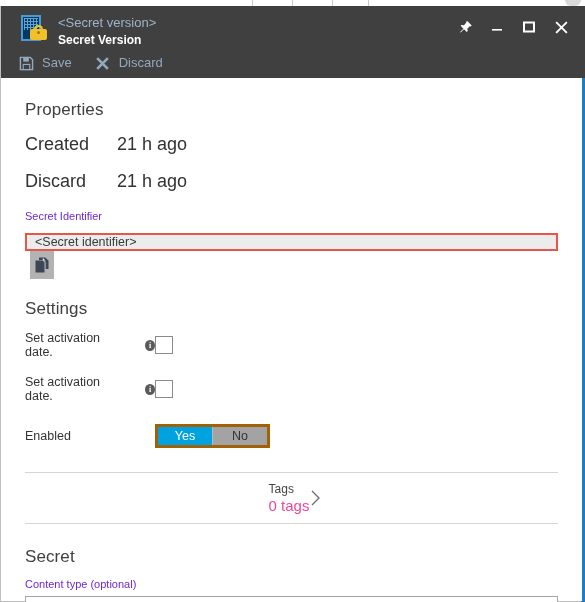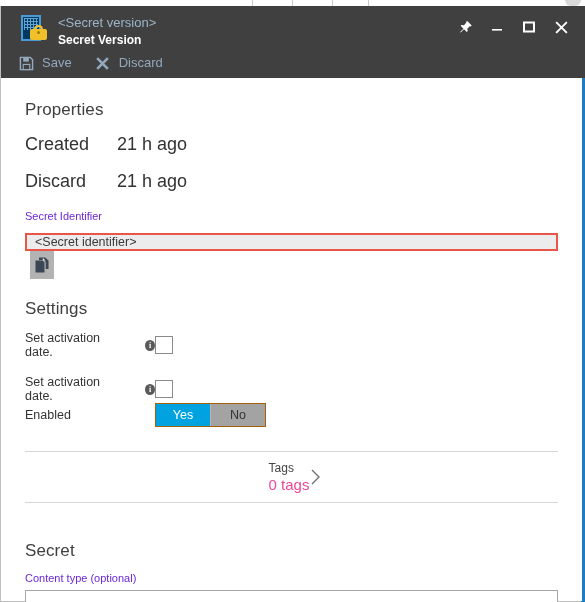--- a/index.html
+++ b/index.html
@@ -286,21 +286,21 @@
   .chk {
     width: 18px; height: 18px;
     border: 1px solid #8a8a8a;
     background: #ffffff;
     box-sizing: border-box;
   }
 
   
   .toggle {
     display: flex;
-    border: 1px solid #a16207;
+    border: 3px solid #a16207;
     box-sizing: border-box;
     height: 24px;
   }
   .toggle .opt {
     width: 54px;
     display: flex;
     align-items: center;
     justify-content: center;
     font-size: 12.5px;
     color: #333333;
@@ -486,21 +486,21 @@
       </div>
 
       <div class="setting-row" style="margin-top:16px">
         <div class="lbl">
           <span>Set activation date.</span>
           <span class="info-i">i</span>
         </div>
         <div class="chk"></div>
       </div>
 
-      <div class="setting-row" style="">
+      <div class="setting-row" style="margin-top:21px">
         <div class="lbl">Enabled</div>
         <div class="toggle">
           <div class="opt sel">Yes</div>
           <div class="opt">No</div>
         </div>
       </div>
 
       
       <div class="rule" style="margin-top:24px"></div>
       <div class="tags-row">
@@ -510,21 +510,21 @@
         </div>
         <div class="chev">
           <svg width="13" height="20" viewBox="0 0 13 20">
             <path d="M3 3 L10 10 L3 17" fill="none" stroke="#6b6b6b" stroke-width="1.3"></path>
           </svg>
         </div>
       </div>
       <div class="rule"></div>
 
       
-      <h2 class="section" style="margin-top:38px">Secret</h2>
+      <h2 class="section" style="margin-top:23px">Secret</h2>
 
       <div class="sublabel" style="margin-top:11px">Content type (optional)</div>
 
       <input class="text-input" style="margin-top: 6px;" placeholder="">
 
       <button class="primary-btn" style="margin-top:17px">Show secret value</button>
 
     </div>
   </div>
 </div>

